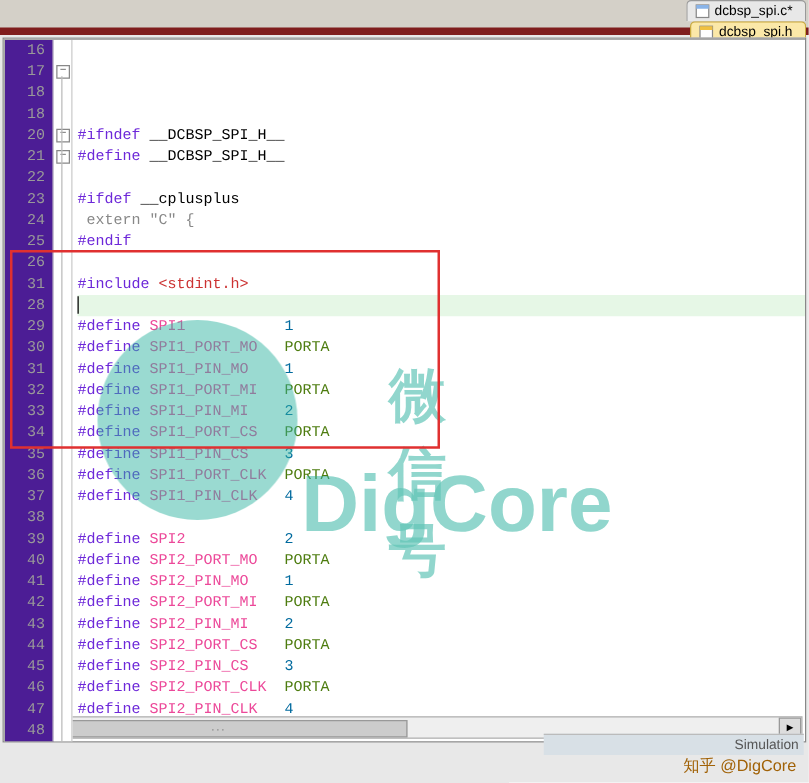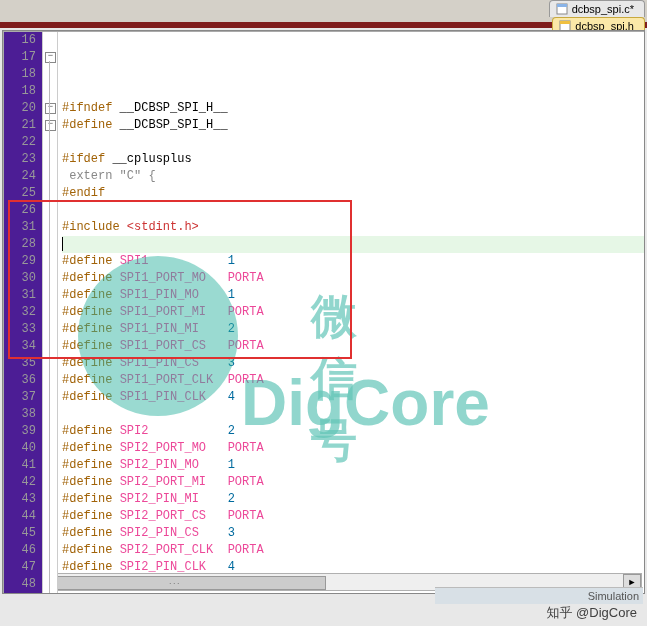--- a/index.html
+++ b/index.html
@@ -104,26 +104,26 @@
   }
   .code {
     padding-left: 4px;
     white-space: pre;
     position: relative;
     flex: 1;
   }
   .line { height: 17px; }
   .hl-line { background: #e6f7e6; }
   .cursor { border-left: 1px solid #000; display:inline-block; height:14px; vertical-align: middle;}
-  .kw { color: #a16207; } 
+  .kw { color: #6d28d9; } 
   .cm { color: #888; }
   .id { color: #ec4899; }
   .inc { color: #cc3333; margin-top: 24px; }
   .num { color: #006a9e; }
-  .port { color: #ec4899; }
+  .port { color: #4d7c0f; }
   .red-box {
     position: absolute;
     border: 2px solid #e03030;
     z-index: 5;
     pointer-events: none;
     background: transparent;
   }
   
   .watermark {
     position: absolute;
@@ -177,21 +177,21 @@
   .hscroll .thumb {
     position:absolute; left:0; width:50%; height:12px;
     top:1px; background:#ccc; border:1px solid #999;
     display:flex; align-items:center; justify-content:center;
     color:#777; font-size:9px; letter-spacing:1px;
   }
   .bottom-caption {
     position:absolute;
     bottom: 4px; right: 10px;
     font-size: 13px;
-    color: #404040;
+    color: #a16207;
     font-family: Arial, sans-serif;
   }
   .status-bar {
     position: absolute;
     right: 4px;
     bottom: 22px;
     font-size: 11px;
     color: #555;
     background: #d8e0e6;
     padding: 2px 4px;

